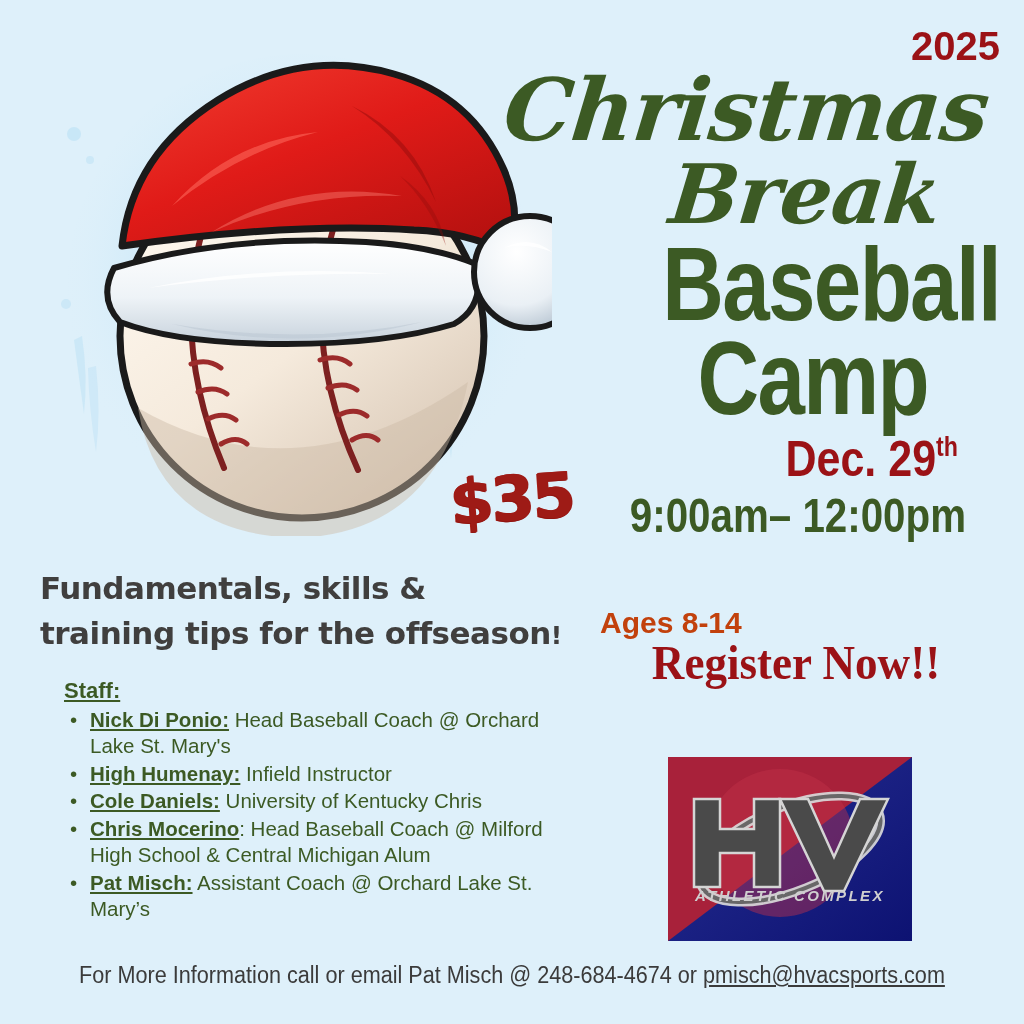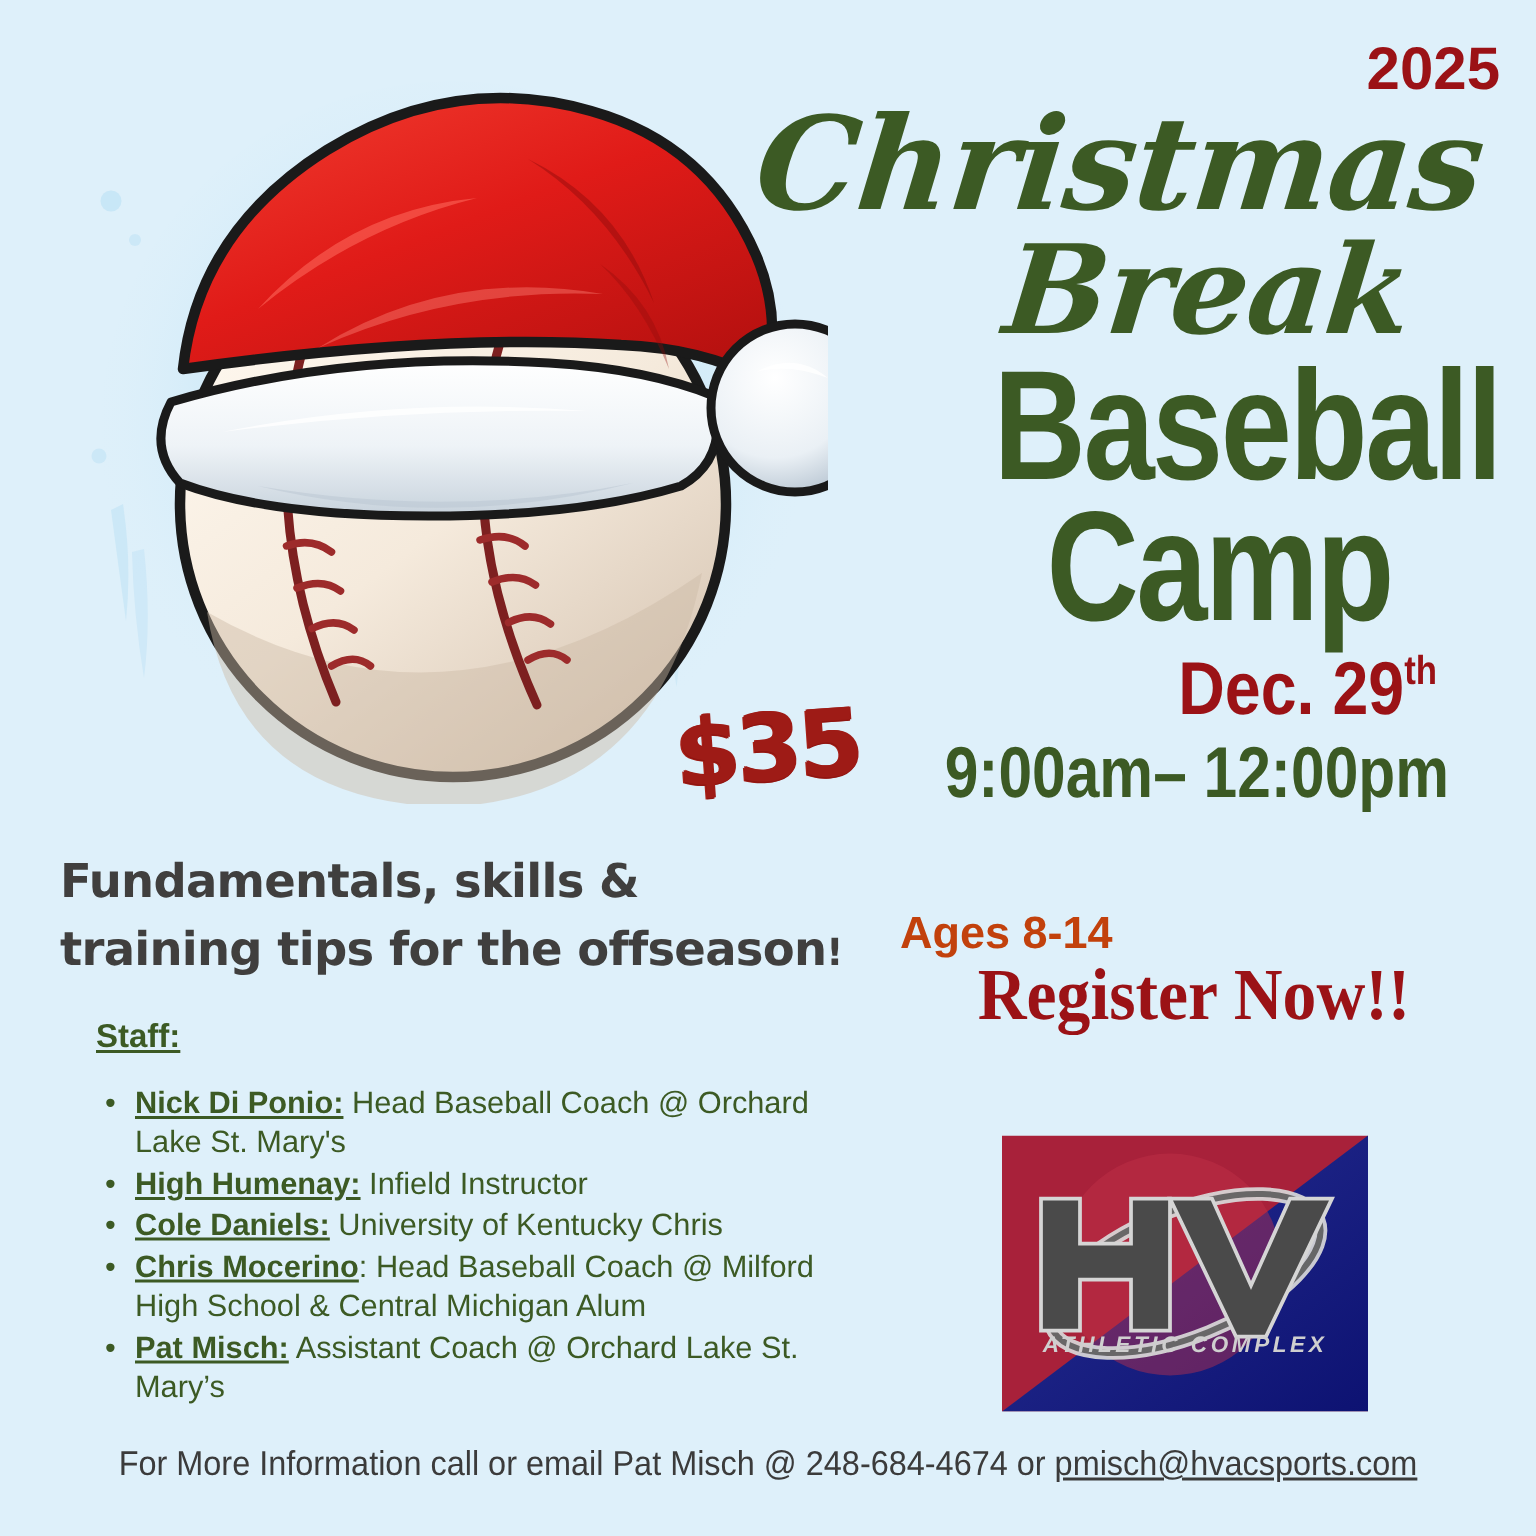--- a/index.html
+++ b/index.html
@@ -154,21 +154,21 @@
     width: 520px;
     color: #3c5a24;
     font-family: "Liberation Sans", sans-serif;
     font-size: 20.5px;
     line-height: 26.5px;
   }
   #staff-heading {
     font-weight: bold;
     font-size: 22px;
     text-decoration: underline;
-    margin-bottom: 18px;
+    margin-bottom: 2px;
   }
   .staff-item {
     display: flex;
     align-items: flex-start;
     margin-top: 1px;
   }
   .staff-bullet {
     width: 26px;
     flex: 0 0 26px;
     text-align: left;

